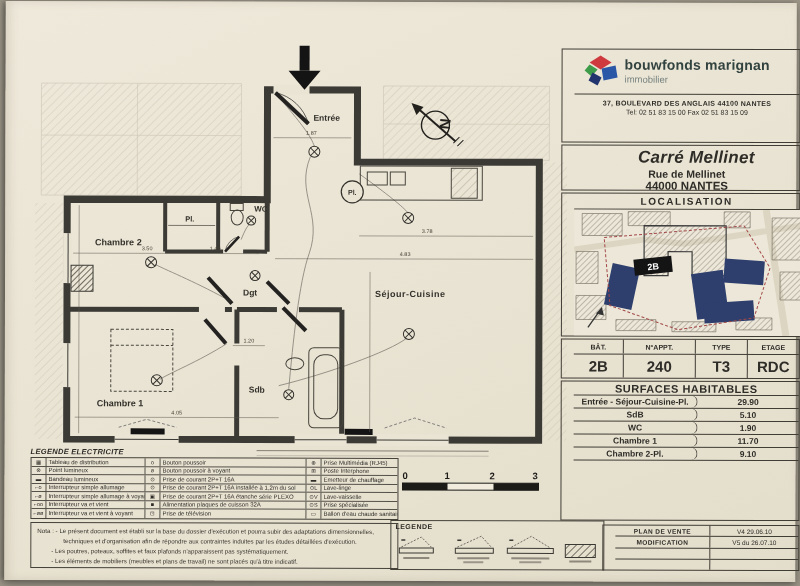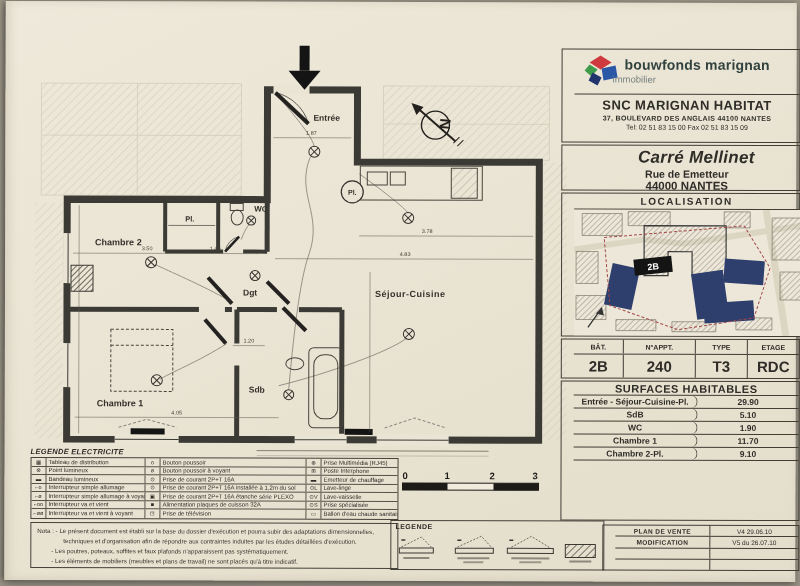--- a/index.html
+++ b/index.html
@@ -12,21 +12,21 @@
     box-shadow:-3px 0 4px rgba(0,0,0,.25), 0 4px 8px rgba(0,0,0,.3), inset 4px 0 10px rgba(120,110,90,.18);
     color:#2f2d28;
   }
   .box { position:absolute; border:1px solid #403d35;padding-left:12px; }
 
   
   .company { left:556px; top:46px; width:239px; height:94px; }
   .logo-row { position:relative; height:45px; border-bottom:1px solid #403d35; }
   .logo-svg { position:absolute; left:9px; top:5px; }
   .brand { position:absolute; left:50px; top:7px; font-size:14px; font-weight:bold; color:#31423f; letter-spacing:.2px; }
-  .brand-sub { position:absolute; left:38px; top:24px; font-size:9.5px; color:#76827f; }
+  .brand-sub { position:absolute; left:50px; top:24px; font-size:9.5px; color:#76827f; }
   .company-block { text-align:center; padding-top:3px; }
   .company-name { font-size:13px; font-weight:bold; letter-spacing:.4px; }
   .company-addr { font-size:7px; font-weight:bold; letter-spacing:.3px; margin-top:2px; }
   .company-tel  { font-size:7px; margin-top:2px; }
 
   .project { left:556px; top:142px; width:239px; height:46px; text-align:center; }
   .project-name { font-size:17px; font-weight:bold; font-style:italic; padding-top:2px; letter-spacing:.3px;margin-left:19px; }
   .project-street { font-size:10.5px; font-weight:bold; }
   .project-city { font-size:11.5px; font-weight:bold; }
 
@@ -289,29 +289,28 @@
       <svg class="logo-svg" width="36" height="34" viewBox="0 0 36 34">
         <polygon points="17,1 28,8 17,15 6,8" fill="#cf3a3f"></polygon>
         <polygon points="6,10 14,15 8,22 1,16" fill="#3e9b49"></polygon>
         <polygon points="18,14 32,11 34,23 20,26" fill="#2b57a7"></polygon>
         <polygon points="9,18 18,23 14,31 5,26" fill="#22346d"></polygon>
       </svg>
       <div class="brand">bouwfonds marignan</div>
       <div class="brand-sub">immobilier</div>
     </div>
     <div class="company-block">
-      <div class="company-name">SNC MARIGNAN HABITAT</div>
       <div class="company-addr">37, BOULEVARD DES ANGLAIS  44100 NANTES</div>
       <div class="company-tel">Tel: 02 51 83 15 00  Fax 02 51 83 15 09</div>
     </div>
   </div>
 
   <div class="box project">
     <div class="project-name">Carré Mellinet</div>
-    <div class="project-street">Rue de Emetteur</div>
+    <div class="project-street">Rue de Mellinet</div>
     <div class="project-city">44000 NANTES</div>
   </div>
 
   <div class="box localisation">
     <div class="loc-title">LOCALISATION</div>
     <svg class="loc-map" width="237" height="126" viewBox="0 0 237 126">
       <defs>
         <pattern id="mh" width="4" height="4" patternUnits="userSpaceOnUse" patternTransform="rotate(45)">
           <line x1="0" y1="0" x2="0" y2="4" stroke="#8d887a" stroke-width="1"></line>
         </pattern>

